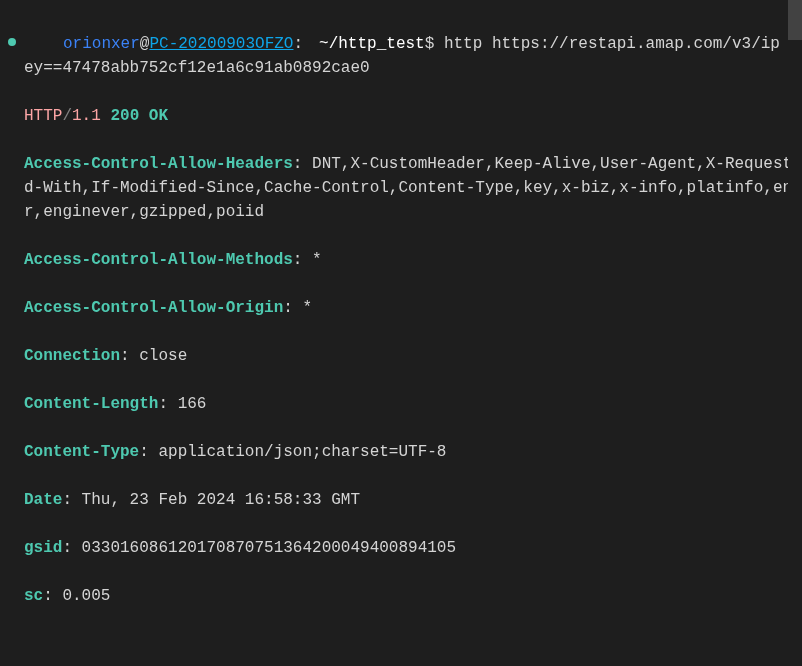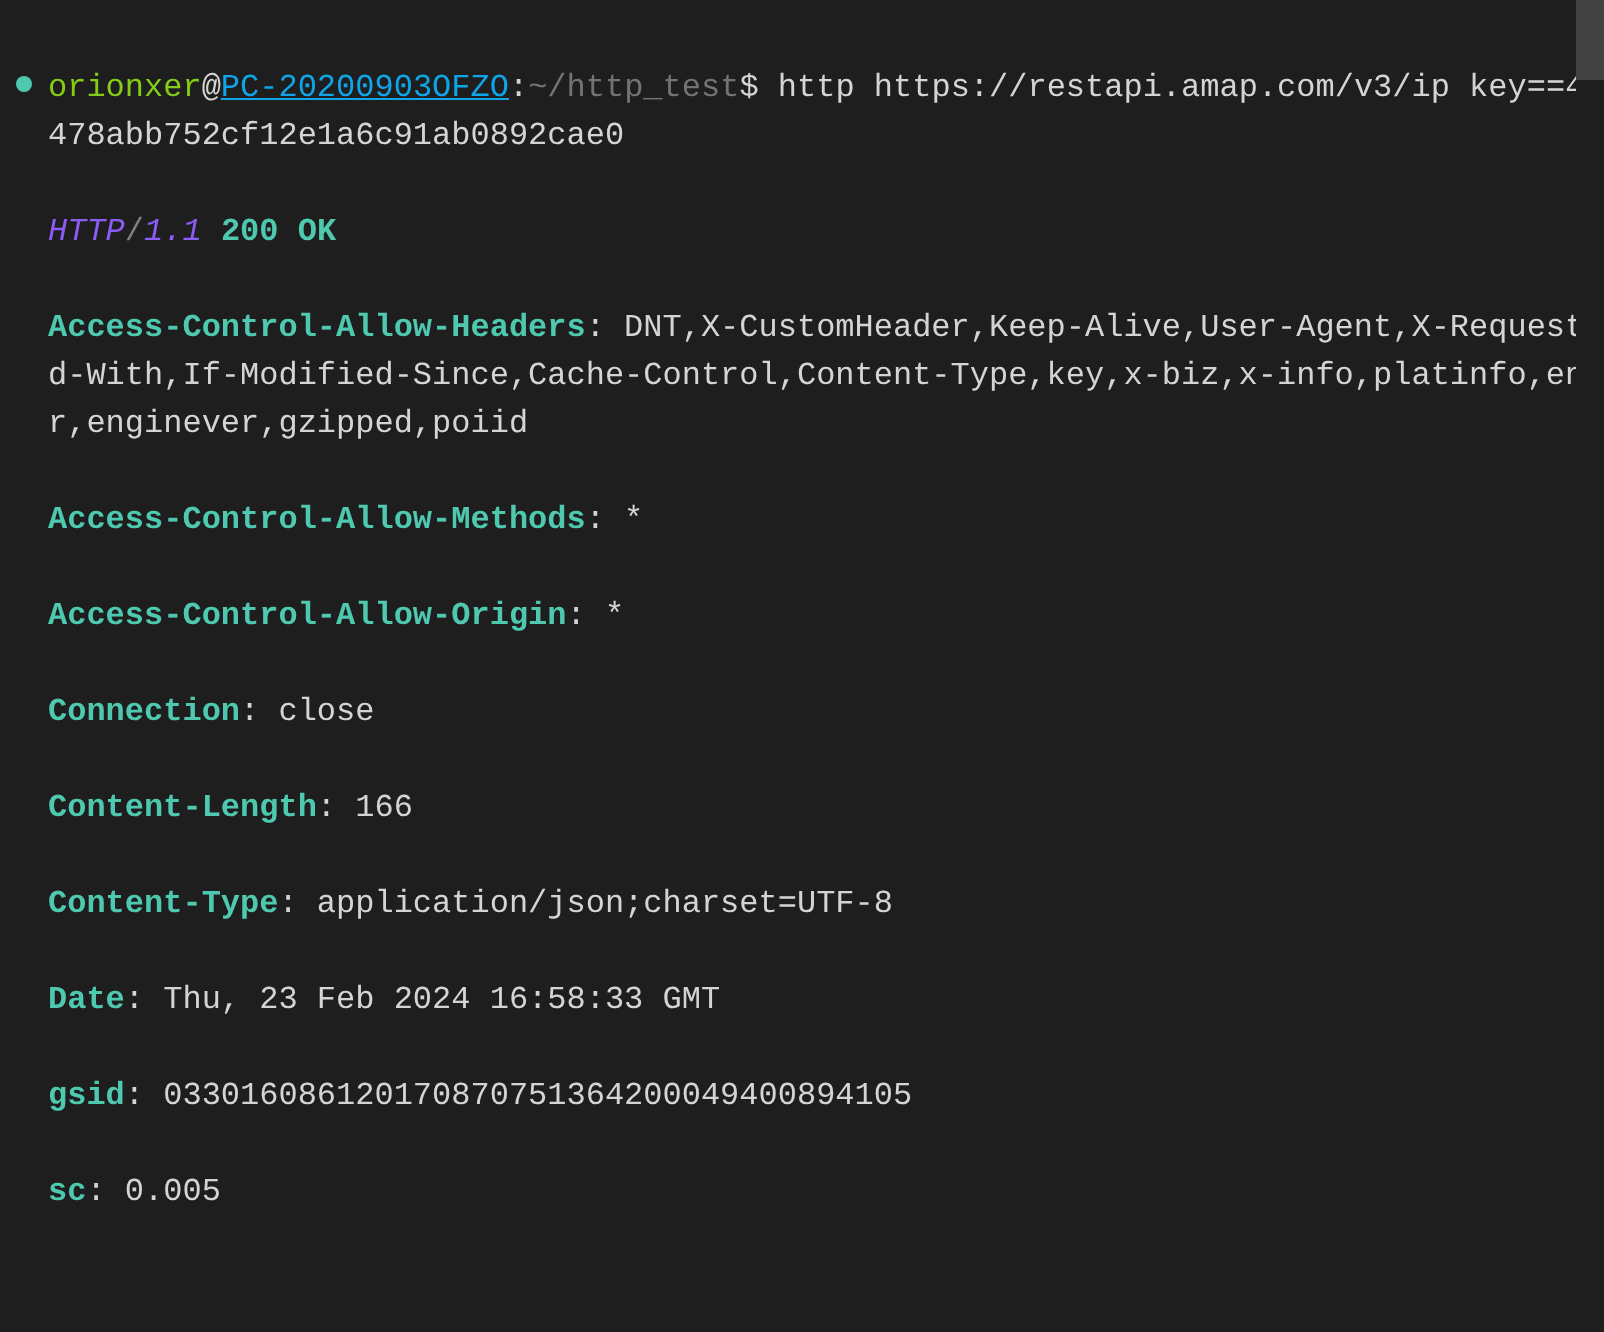--- a/index.html
+++ b/index.html
@@ -31,27 +31,27 @@
     }
     .bullet {
       position: absolute;
       left: -16px;
       top: 6px;
       width: 8px;
       height: 8px;
       background: #4ec9b0;
       border-radius: 50%;
     }
-    .user { color: #84cc16; }
+    .user { color: #3b82f6; margin-left: 39px; }
     .at { color: #d4d4d4; }
     .host { color: #0ea5e9; text-decoration: underline; }
-    .path { color: #737373; }
+    .path { color: #ffffff; margin-left: 16px; }
     .cmd { color: #d4d4d4; }
     .white { color: #d4d4d4; }
-    .blue { color: #8b5cf6; font-style: italic; }
+    .blue { color: #fca5a5; }
     .cyan { color: #4ec9b0; font-weight: bold; }
     .gray { color: #808080; }
     .scrollbar {
       position: fixed;
       right: 0;
       top: 0;
       width: 14px;
       height: 666px;
       background: #1e1e1e;
     }

